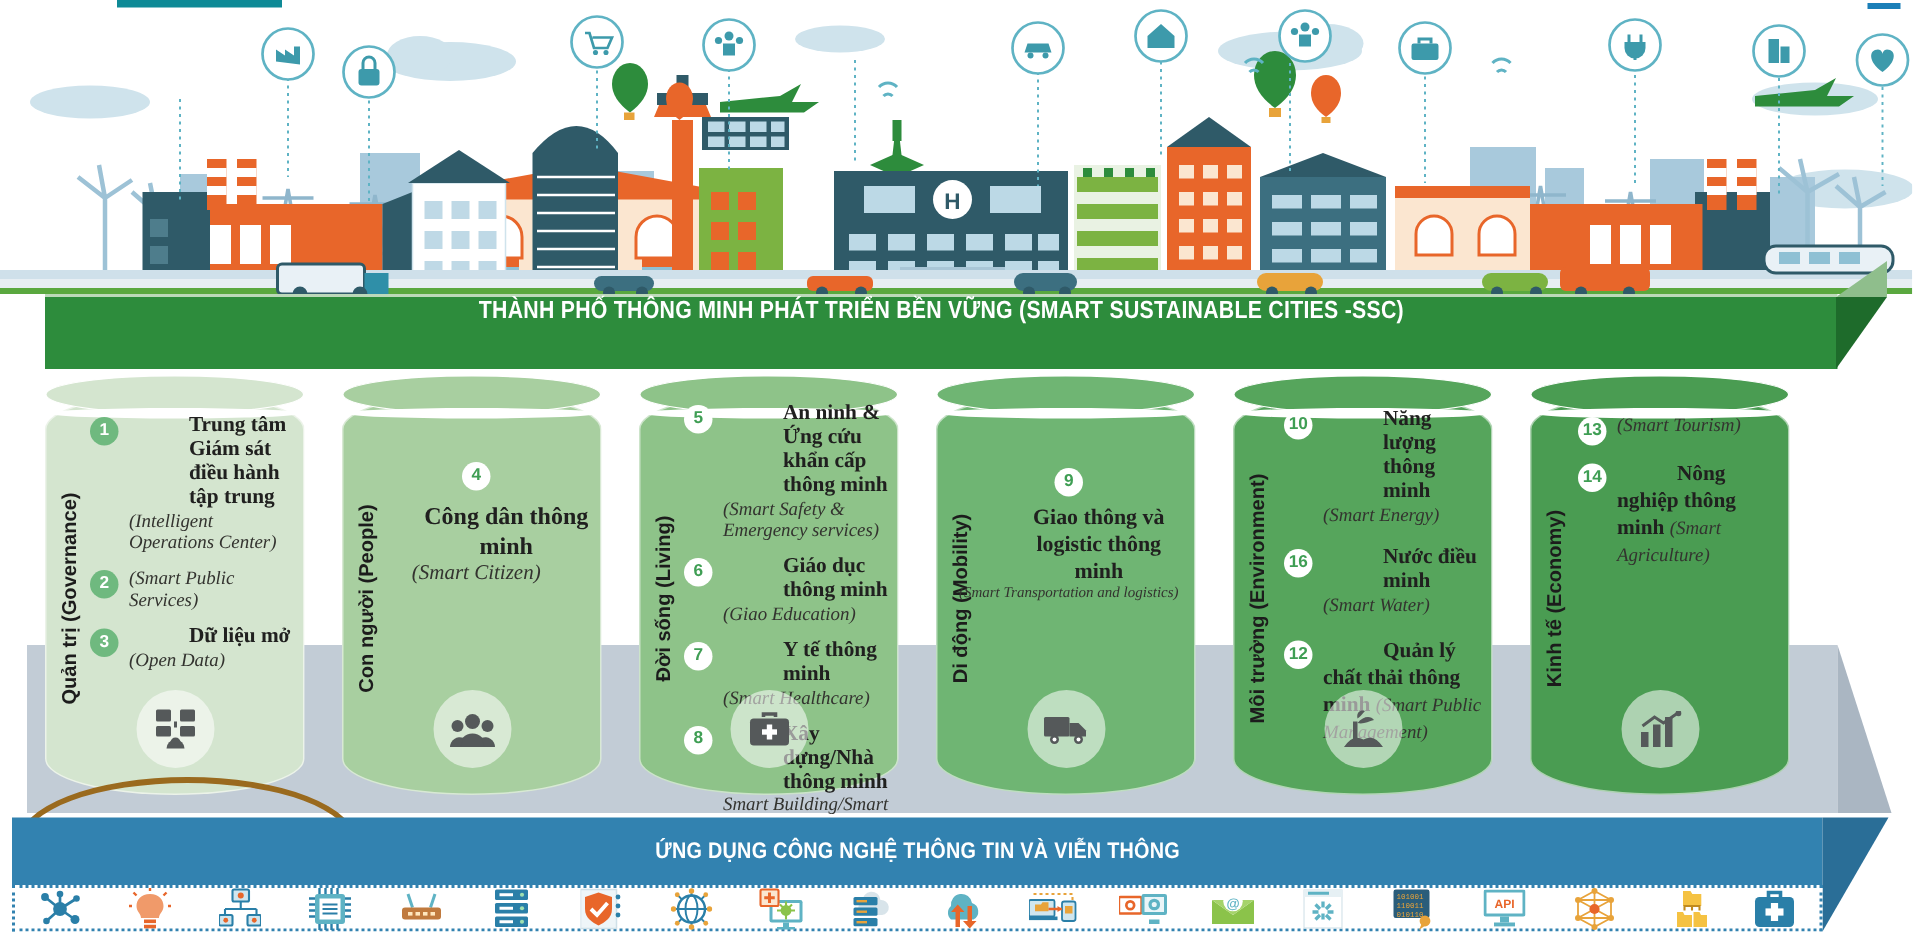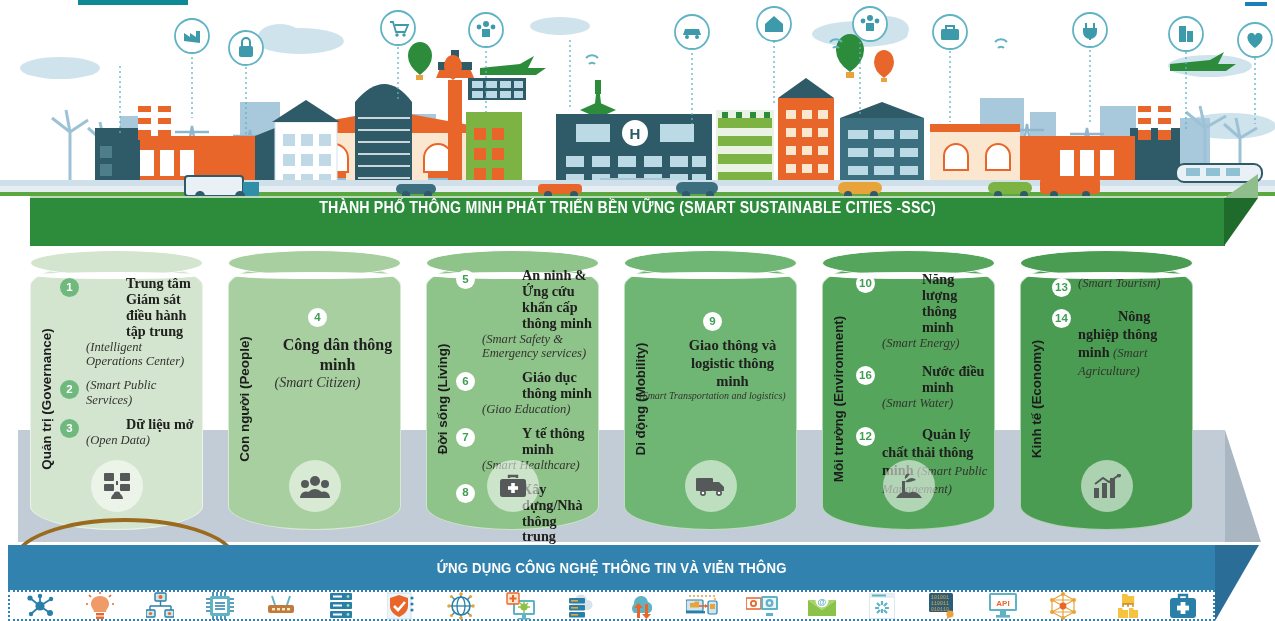--- a/index.html
+++ b/index.html
@@ -606,21 +606,21 @@
           <div class="vi">Giáo dục thông minh</div>
           <div class="en">(Giao Education)</div>
         </div>
         <div class="item">
           <span class="badge">7</span>
           <div class="vi">Y tế thông minh</div>
           <div class="en">(Smart Healthcare)</div>
         </div>
         <div class="item">
           <span class="badge">8</span>
-          <div class="vi">Xây dựng/Nhà thông trung</div>
+          <div class="vi">Xây dựng/Nhà thông minh</div>
           <div class="en">Smart Building/Smart Home</div>
         </div>
       </div>
       <div class="cyl-icon">
         <svg width="28" height="24" viewBox="0 0 28 24" fill="#55595a">
           <path d="M10 4 v-2 h8 v2" stroke="#55595a" stroke-width="2.4" fill="none"></path>
           <rect x="1" y="5" width="26" height="18" rx="2.5"></rect>
           <rect x="12.2" y="9" width="3.6" height="10" fill="#fff"></rect>
           <rect x="9" y="12.2" width="10" height="3.6" fill="#fff"></rect>
         </svg>

